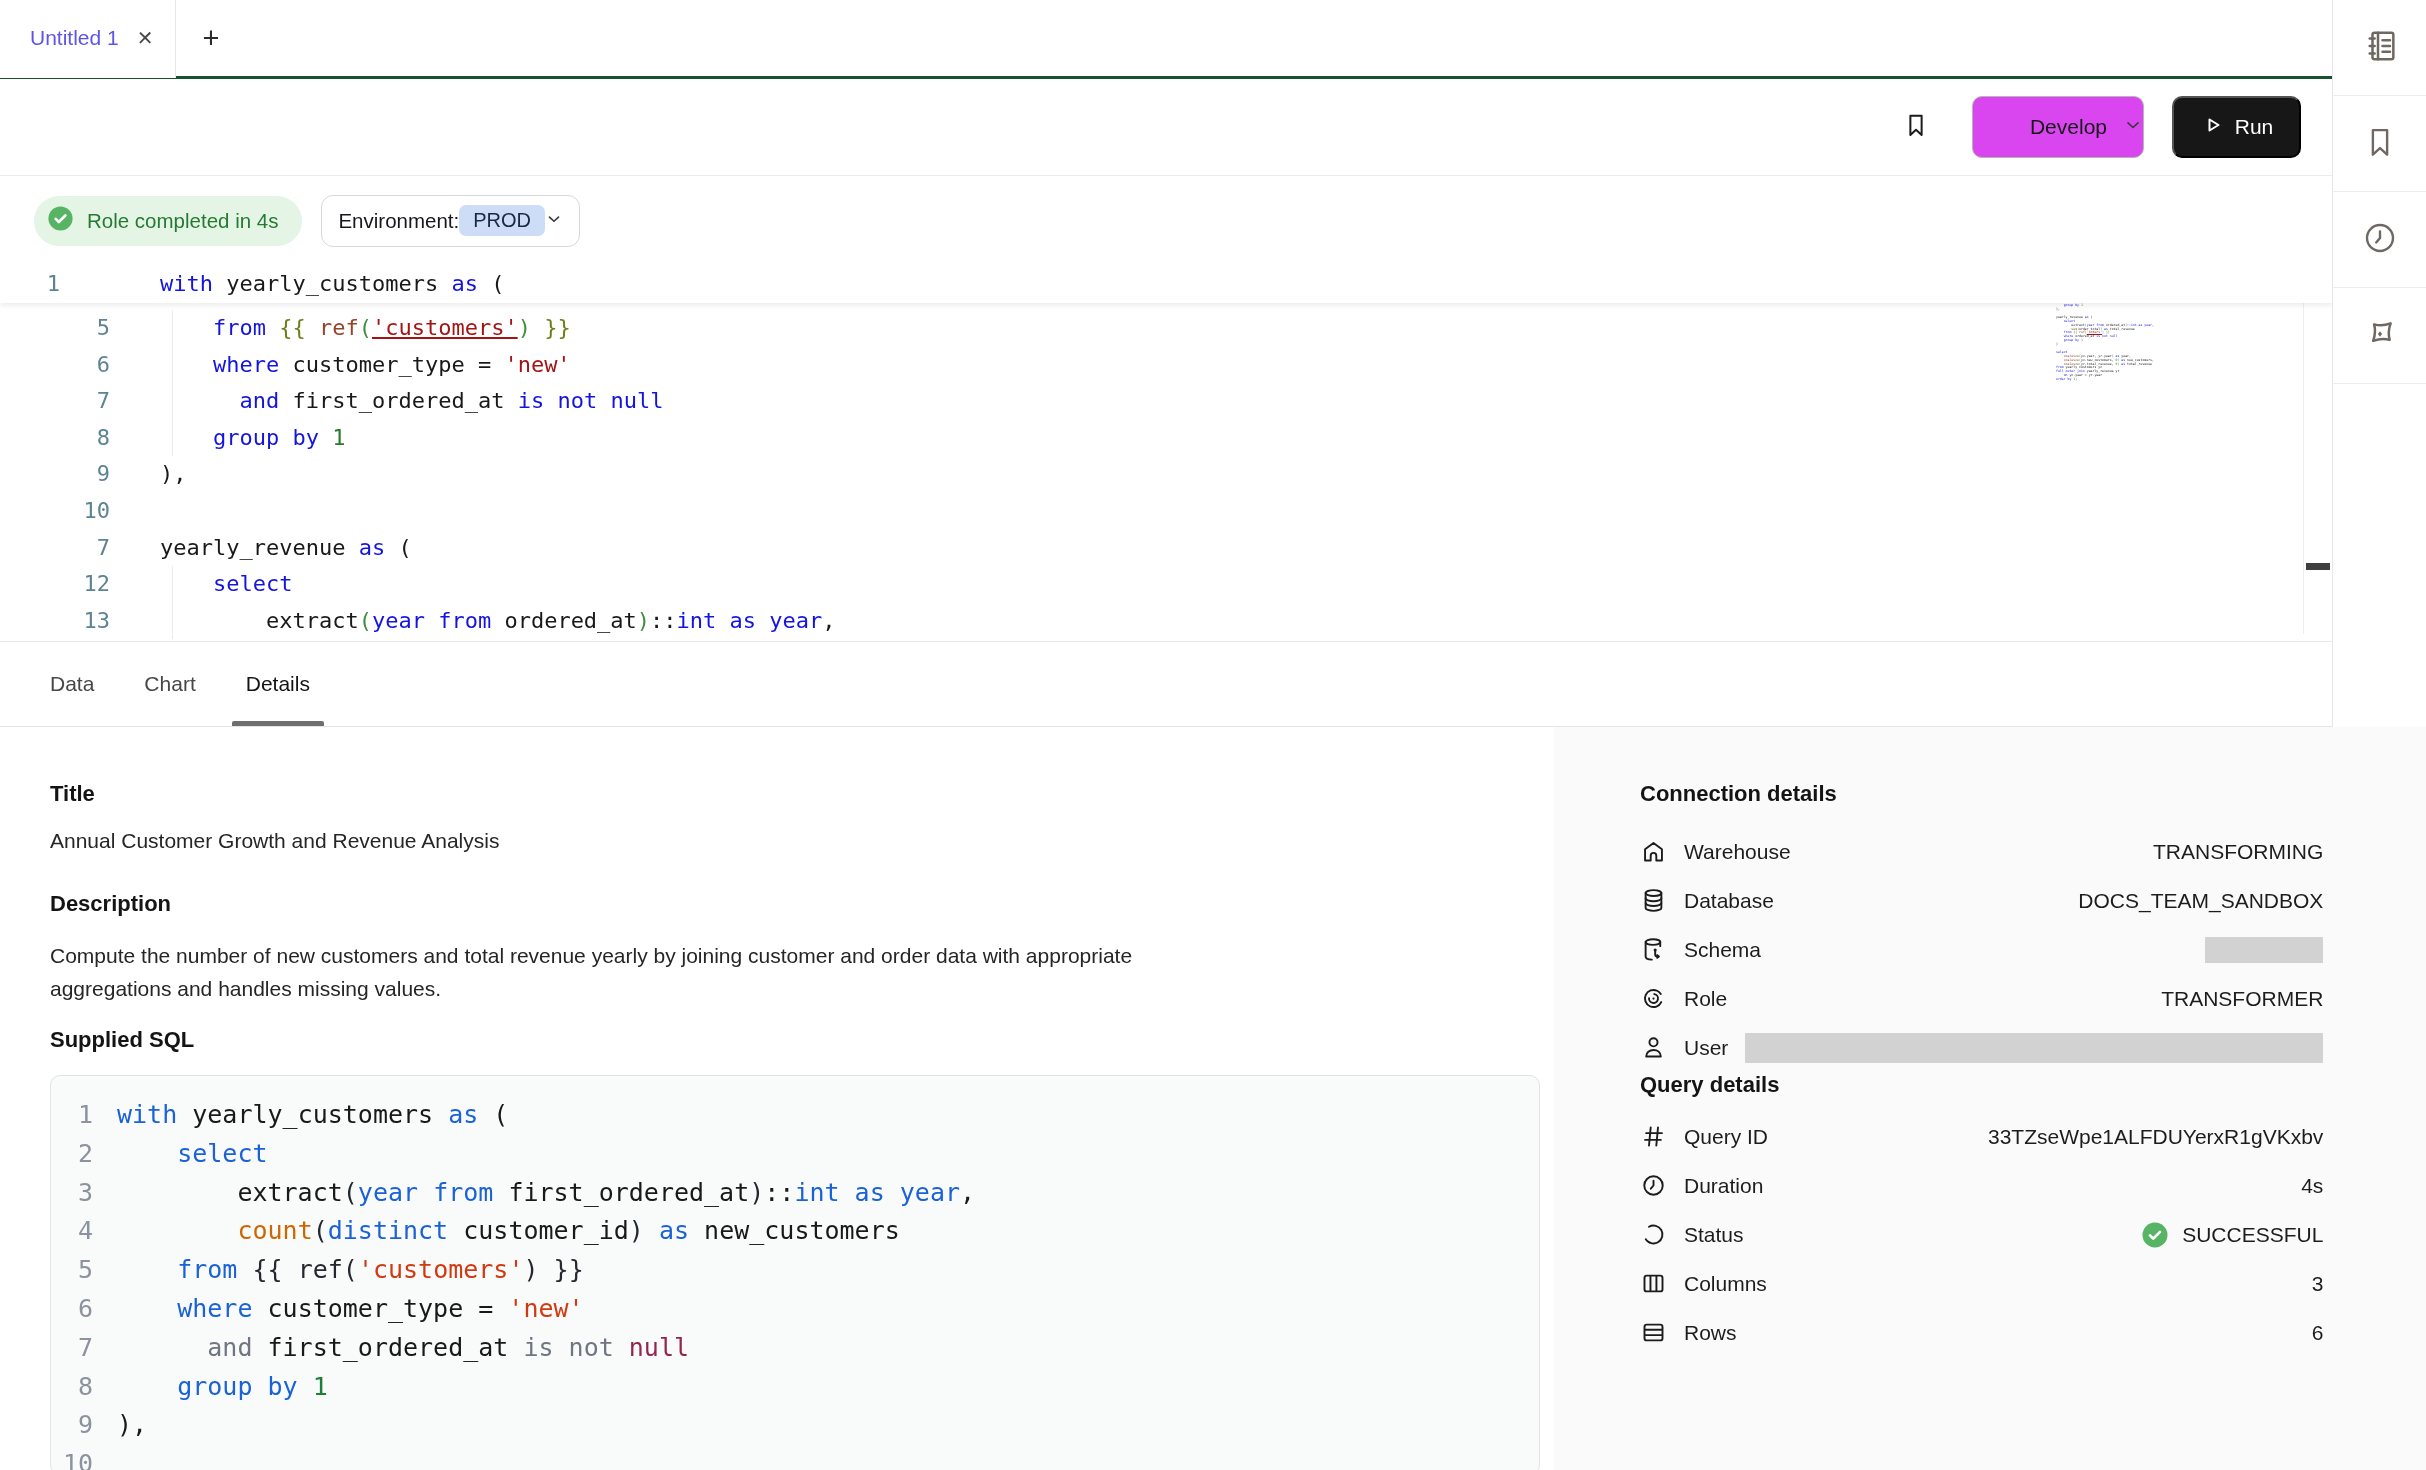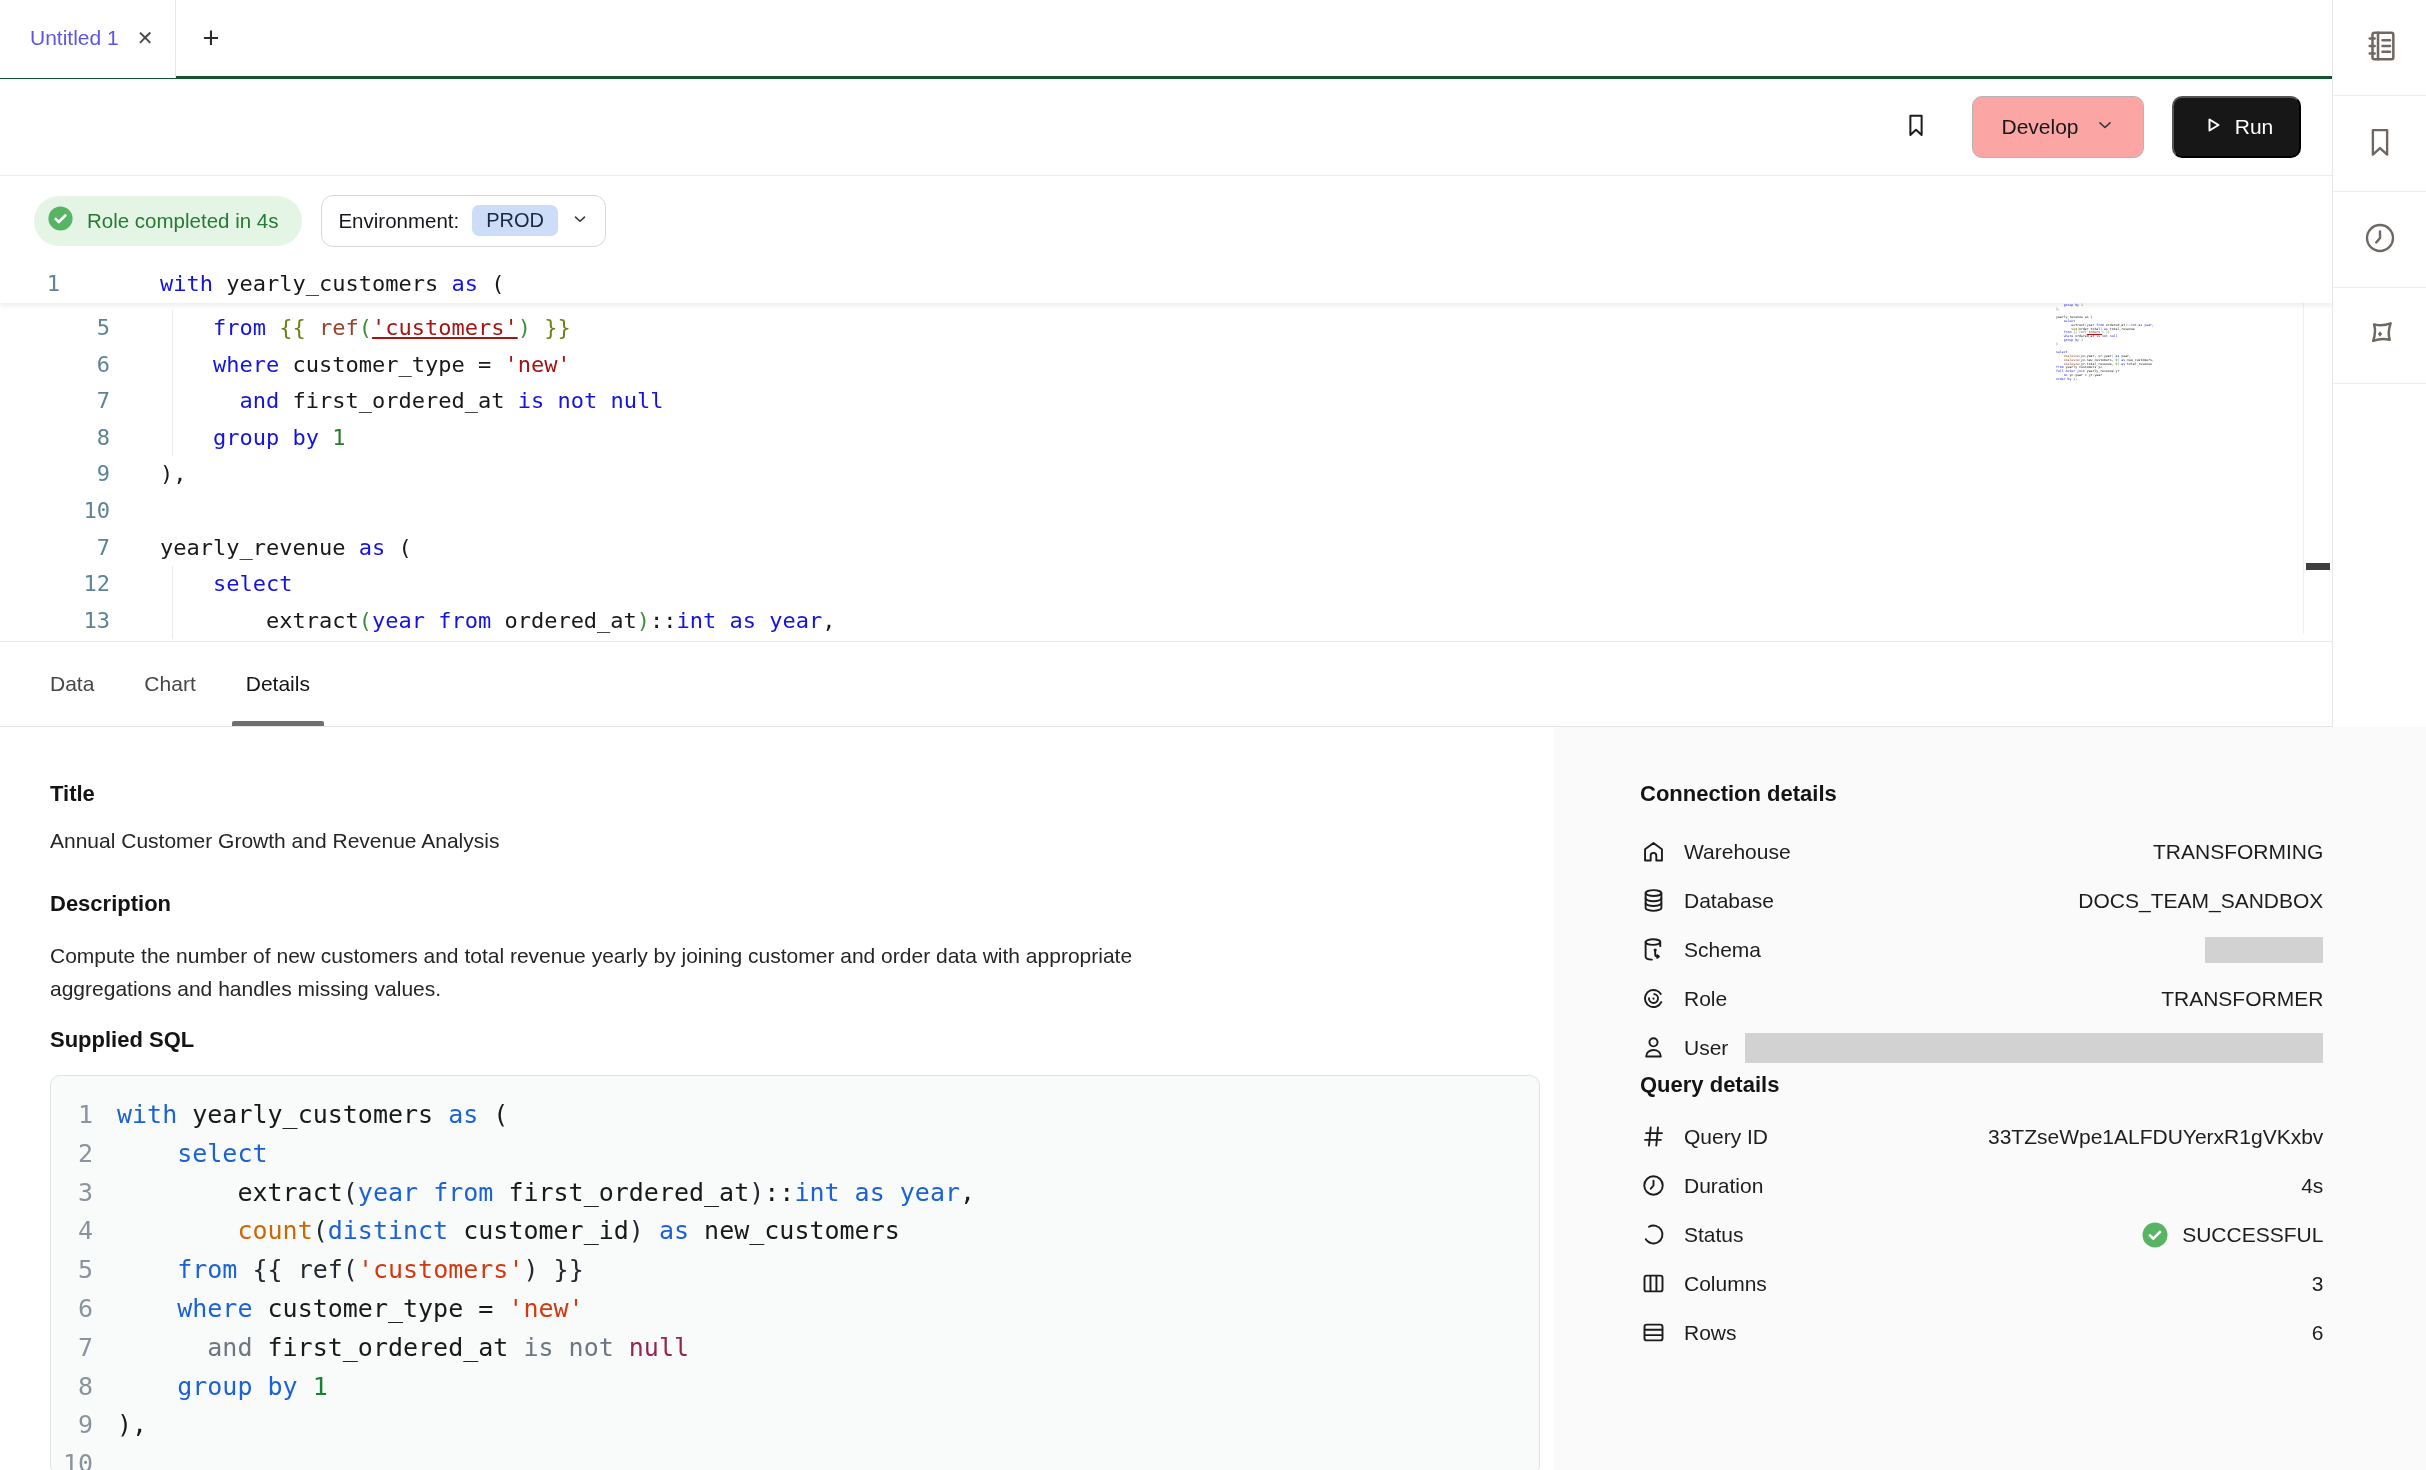--- a/index.html
+++ b/index.html
@@ -8,26 +8,26 @@
   .mr{margin-right:94px}
   
   .tab-bar{height:79px;border-bottom:3px solid #14532d;display:flex;align-items:center}
   .tab{height:79px;display:flex;align-items:center;padding:0 22px 0 30px;gap:18px;border-right:1px solid #e7e7e7;background:#fff;cursor:pointer}
   .tab-label{color:#5e55e8;font-size:21px}
   .tab-close{color:#4a4a4a;font-size:20px;line-height:1}
   .newtab{margin-left:16px;font-size:29px;color:#2c2c2c;padding:0 10px;cursor:pointer}
   
   .toolbar{height:97px;border-bottom:1px solid #ececec;display:flex;align-items:center;justify-content:flex-end;padding-right:31px}
   .icon-btn{display:flex;align-items:center;justify-content:center;width:44px;height:44px;cursor:pointer}
-  .btn-develop{margin-left:34px;width:172px;height:62px;border:1.5px solid #b5b5b5;border-radius:10px;background:#fca5a5;display:flex;align-items:center;justify-content:center;gap:16px;font-size:21px;color:#17181a;cursor:pointer}
+  .btn-develop{margin-left:34px;width:172px;height:62px;border:1.5px solid #b5b5b5;border-radius:10px;background:#d946ef;display:flex;align-items:center;justify-content:flex-end;gap:16px;font-size:21px;color:#17181a;cursor:pointer}
   .btn-run{margin-left:28px;width:129px;height:62px;border-radius:10px;background:#171717;color:#fff;display:flex;align-items:center;justify-content:center;gap:11px;font-size:21px;cursor:pointer}
   
   .status-row{height:89px;display:flex;align-items:center;padding-left:34px;gap:19px}
   .pill-success{height:50px;border-radius:25px;background:#e4f5e6;color:#267a33;display:flex;align-items:center;gap:12px;padding:0 24px 0 12px;font-size:20.5px;font-weight:500}
-  .env-box{height:52px;border:1.5px solid #d8d8d8;border-radius:12px;background:#fff;display:flex;align-items:center;gap:13px;padding:0 16px;font-size:20.5px;color:#16181d;cursor:pointer}
+  .env-box{height:52px;border:1.5px solid #d8d8d8;border-radius:12px;background:#fff;display:flex;align-items:center;padding:0 16px;font-size:20.5px;color:#16181d;cursor:pointer}
   .env-pill{background:#cdddf8;border-radius:7px;padding:4px 14px;color:#1c2742;font-size:20px}
   
   .editor-area{position:relative;height:377px;border-bottom:1px solid #e8e8e8;font-family:"DejaVu Sans Mono",monospace;font-size:22px;overflow:hidden}
   .code-row{display:flex;position:relative;white-space:pre}
   .editor-area .code-row{height:36.6px;line-height:36.6px}
   .sticky{box-shadow:0 3px 5px rgba(0,0,0,.07);position:relative;z-index:3;background:#fff}
   .sticky .code-row{height:38px;line-height:38px}
   .sticky .gutter{width:60px}
   .gutter{display:inline-block;text-align:right;color:#5d8494;flex:none}
   .editor-rows{padding-top:7px}

